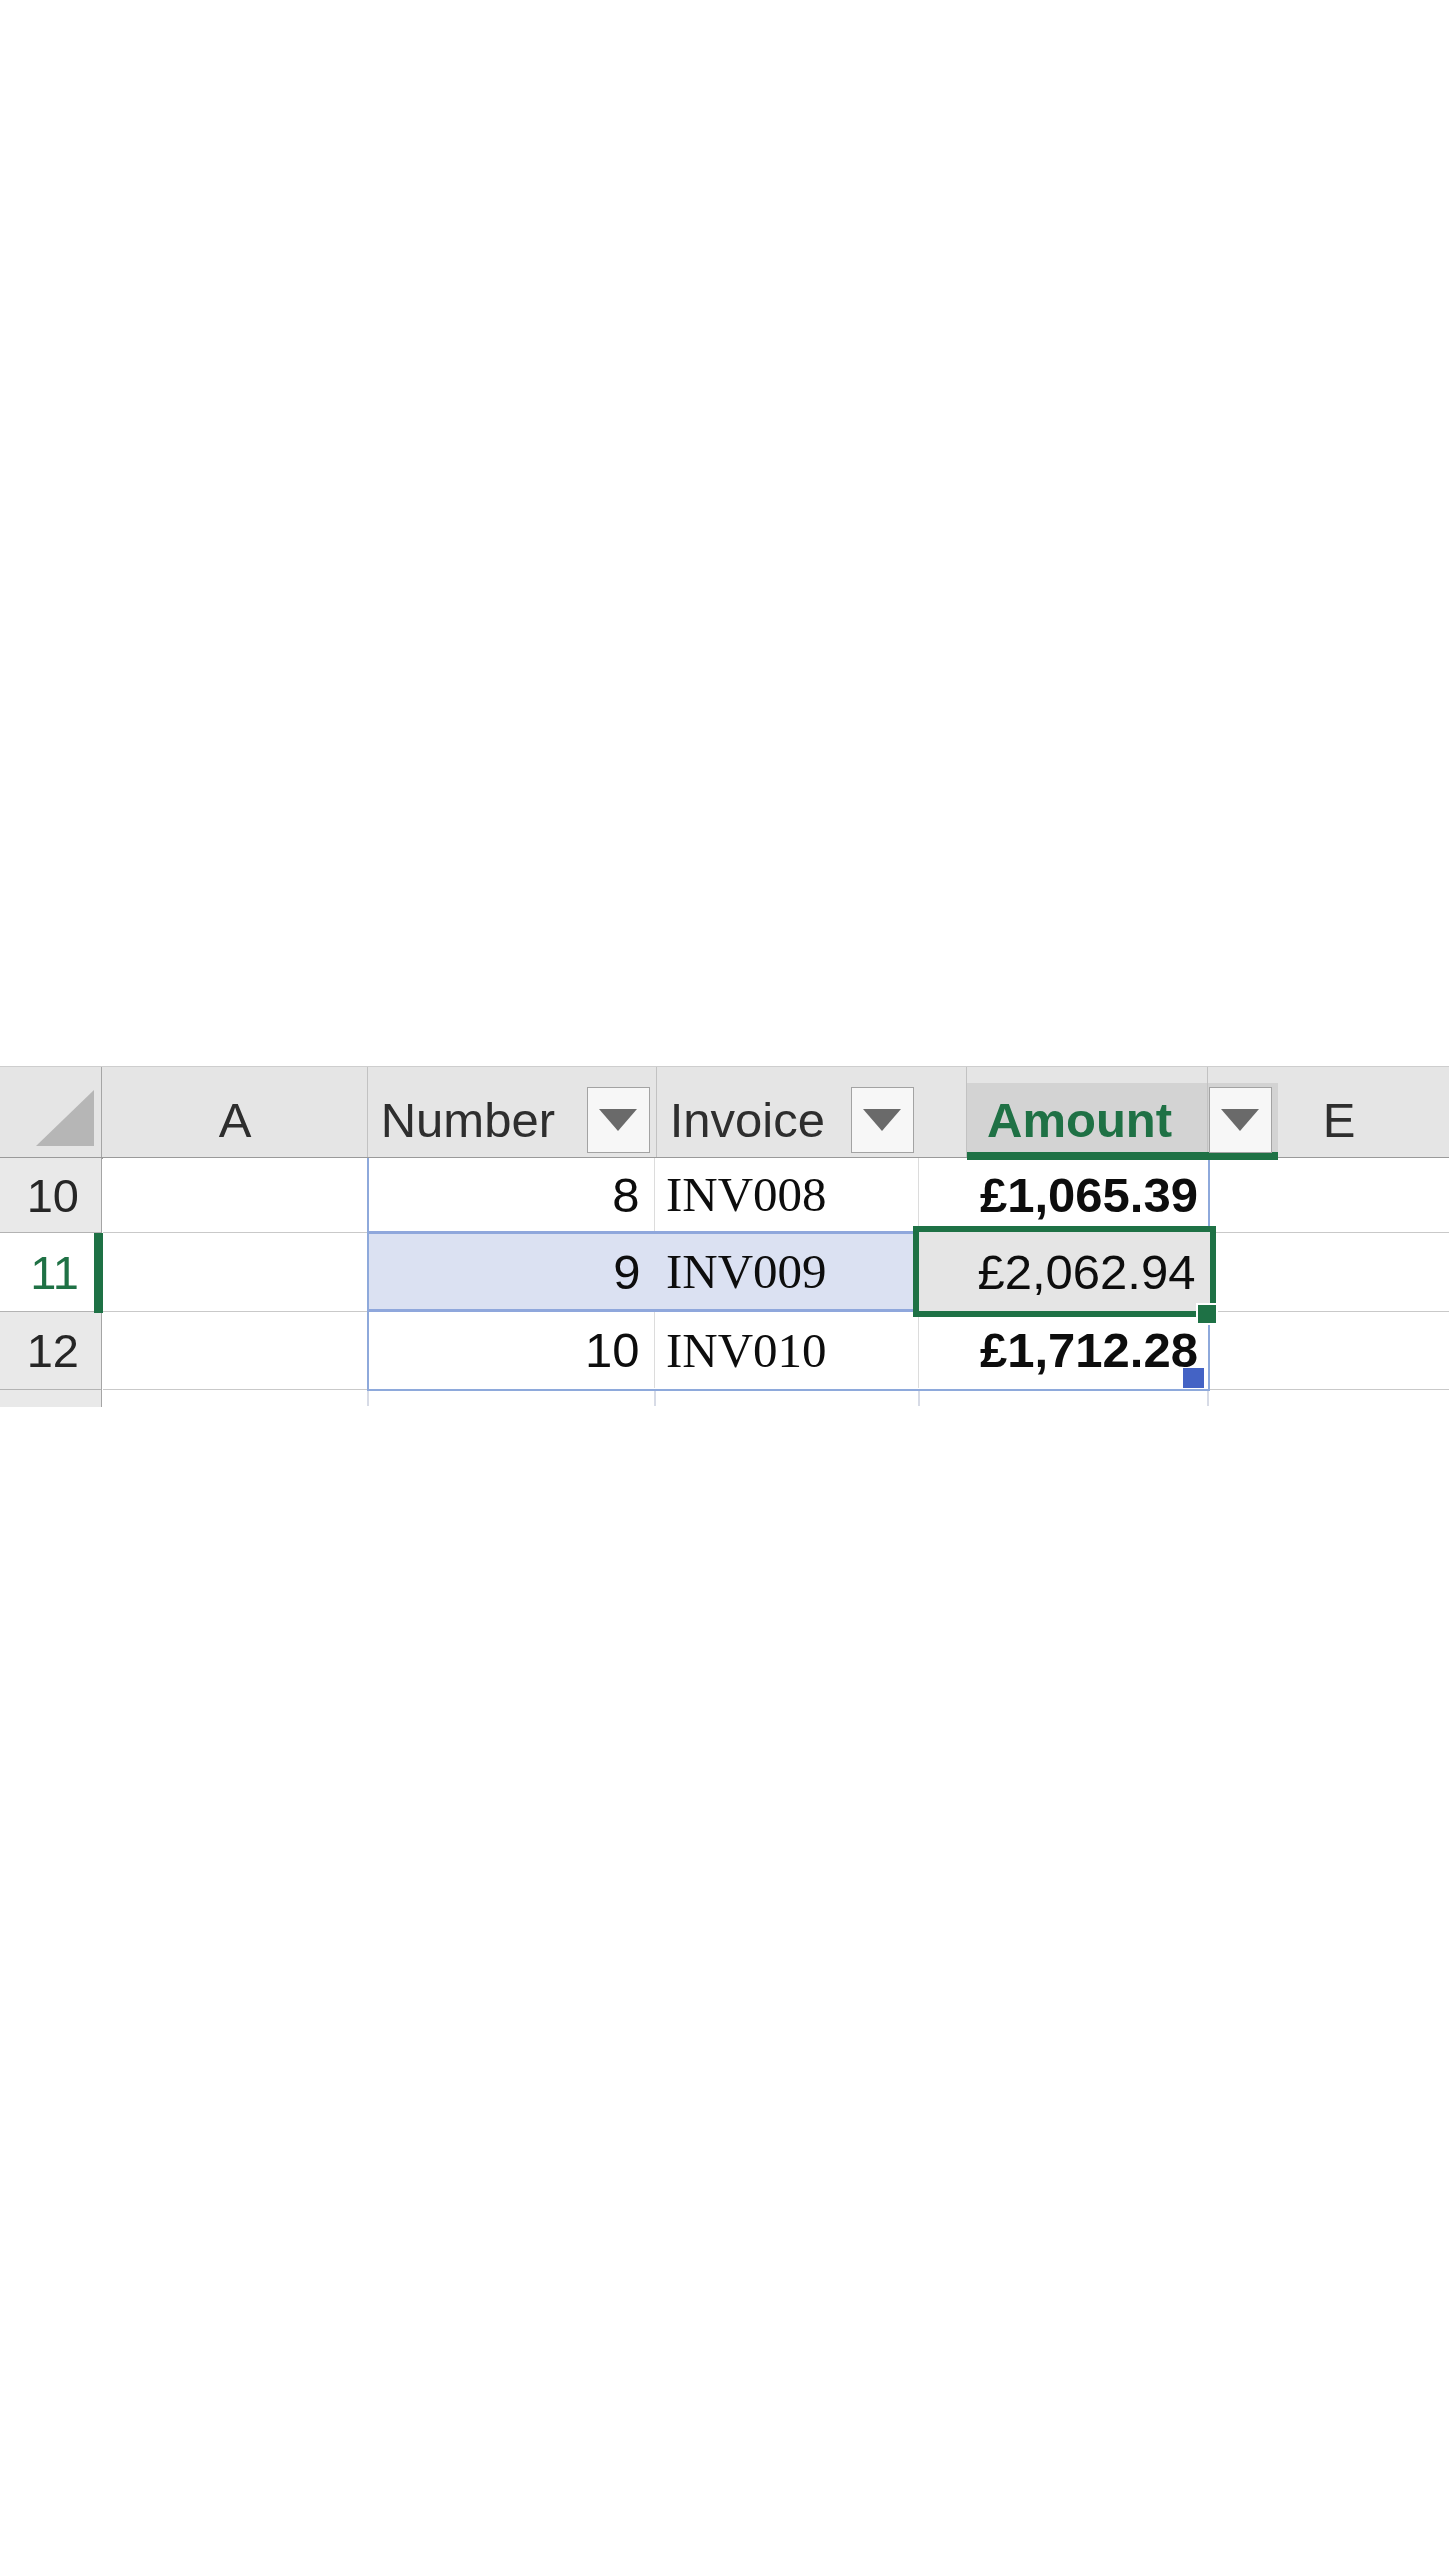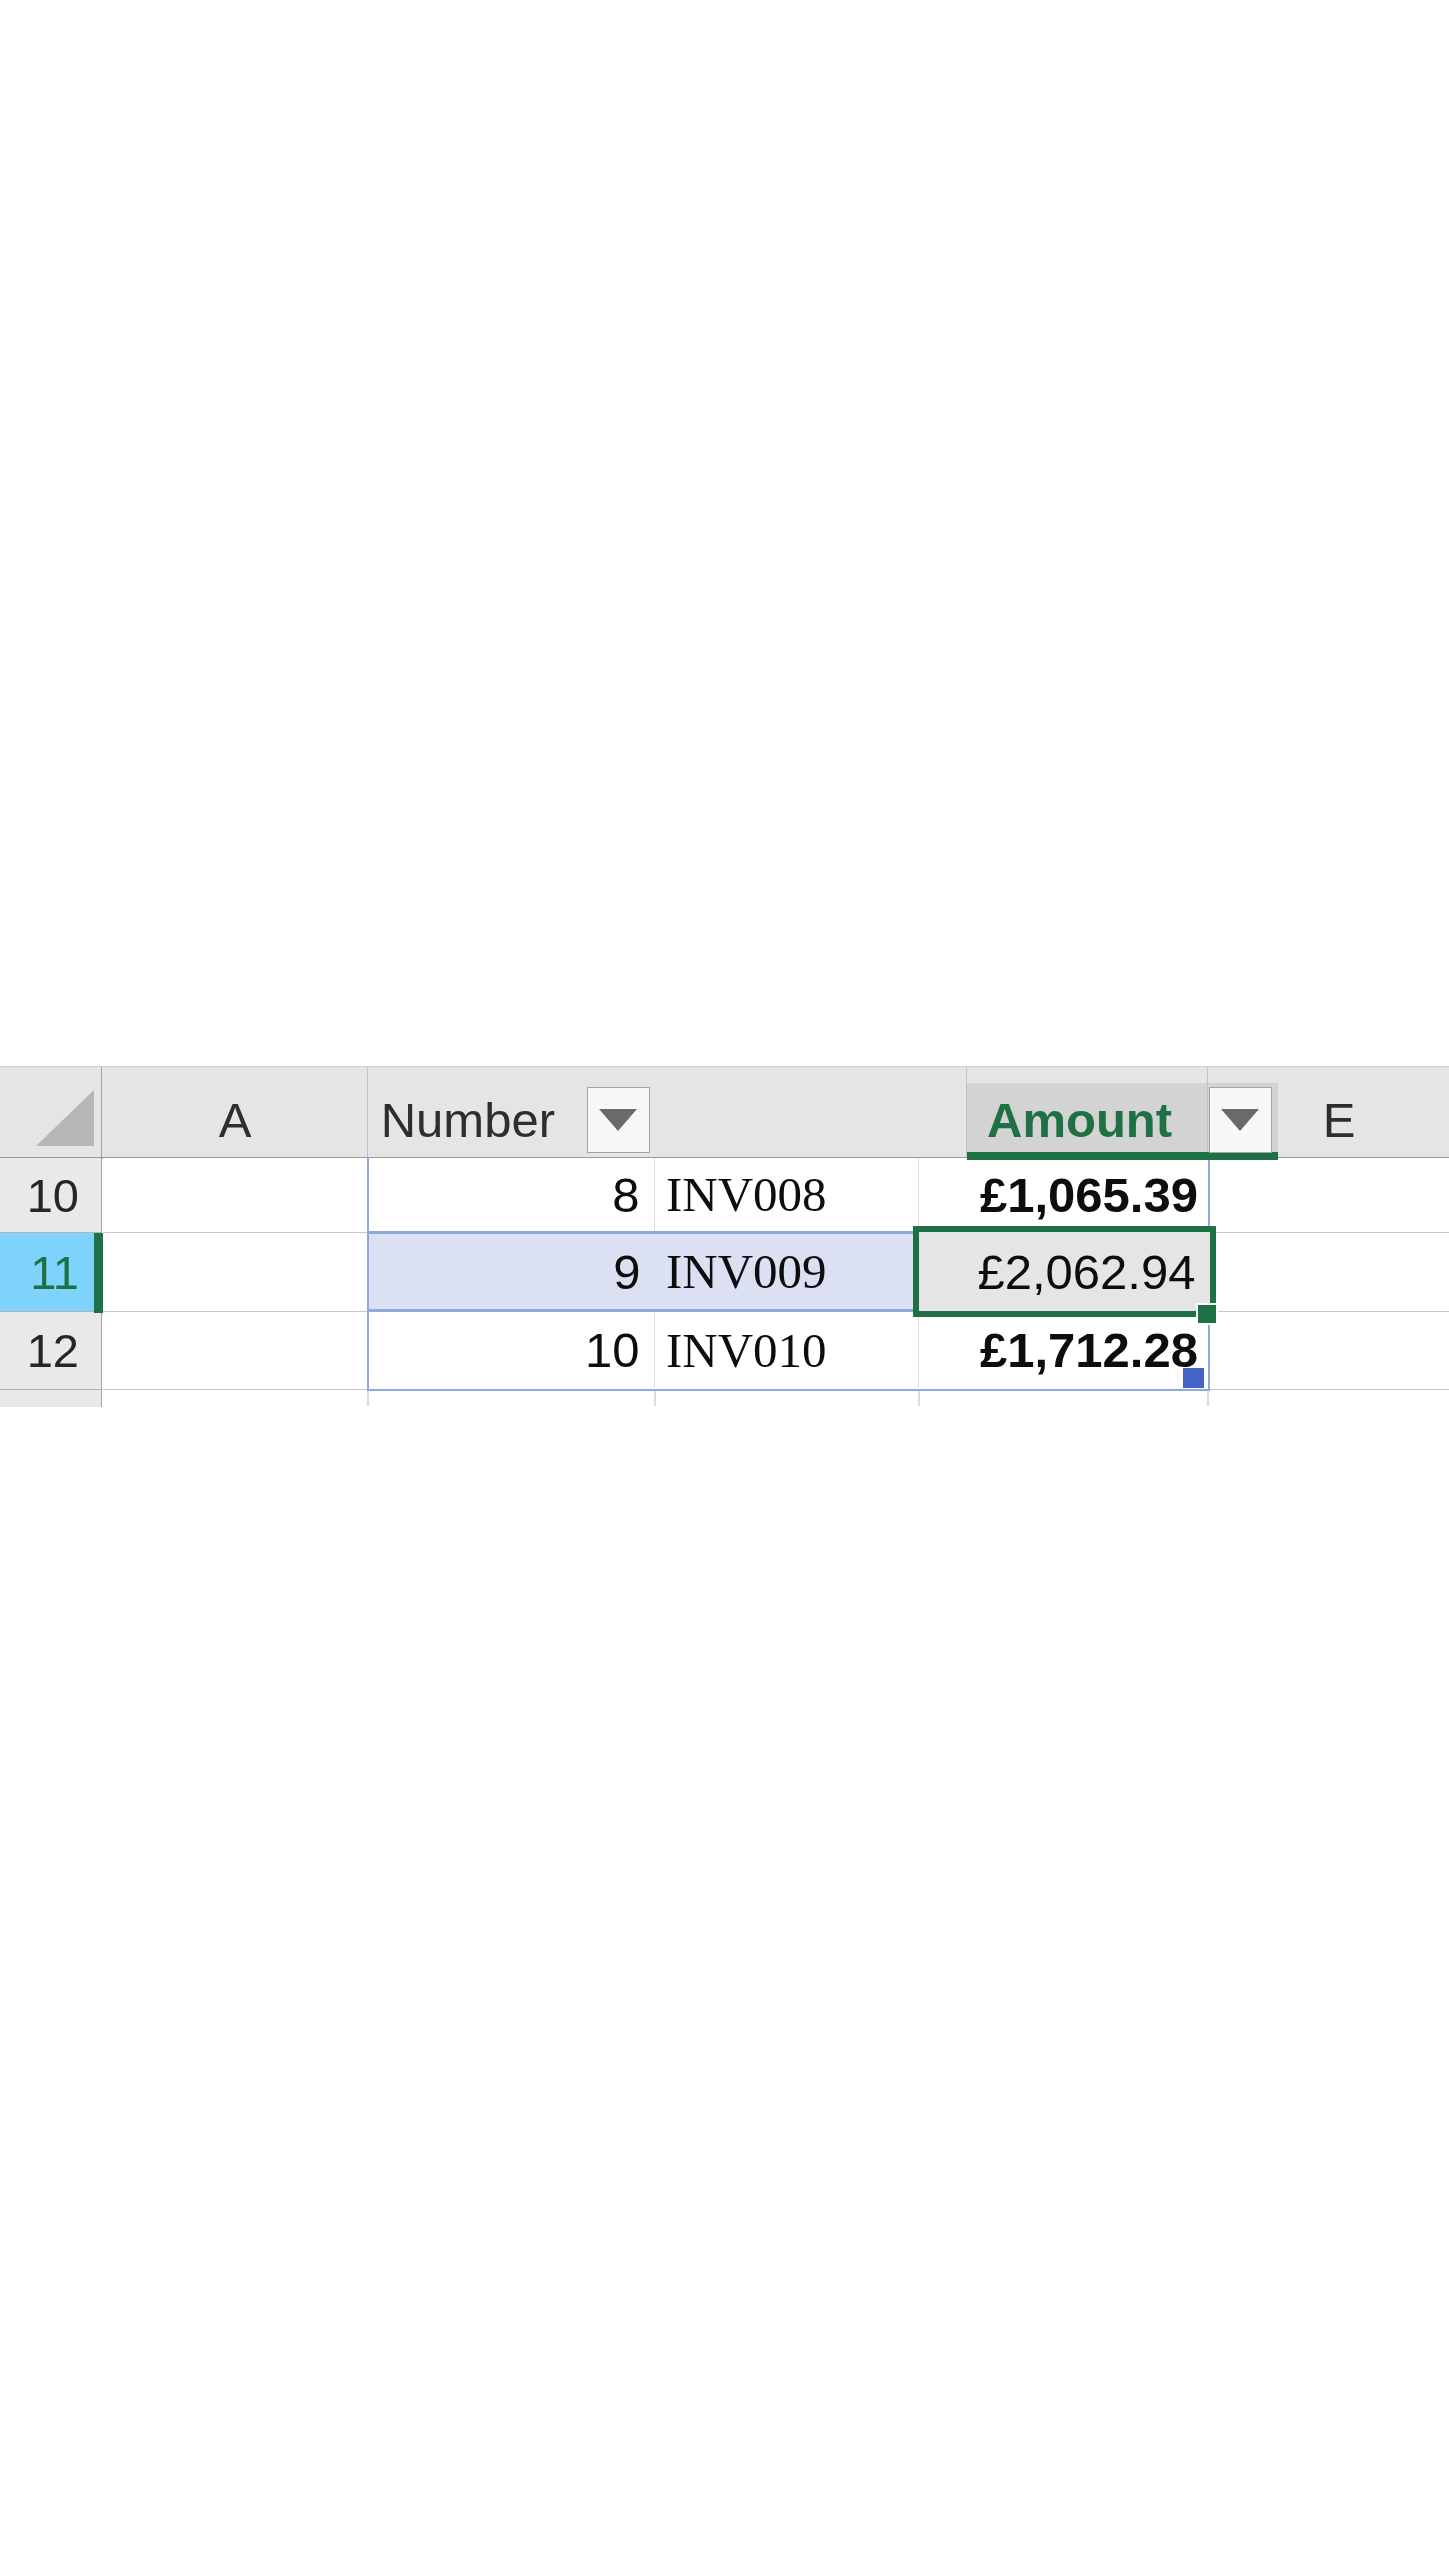--- a/index.html
+++ b/index.html
@@ -48,21 +48,21 @@
     border-top:22.6px solid #6a6a6a;
   }
 
   
   .rowheads{position:absolute;left:0;top:92px;width:101px;bottom:0;
     background:#e9e9e9;border-right:1.8px solid #a5a5a5;}
   .rh{position:absolute;left:0;width:101px;display:flex;align-items:center;justify-content:flex-end;
     font-size:47px;color:#262626;box-sizing:border-box;padding-right:22px;
     border-bottom:1.8px solid #b3b3b3;}
   .rh-10{top:0;height:75px;}
-  .rh-11{top:75px;height:79px;background:#7dd3fc;color:#1f7145;}
+  .rh-11{top:75px;height:79px;background:#ffffff;color:#1f7145;}
   .rh-12{top:154px;height:78px;padding-left:16px;}
   .rh-13{top:232px;height:15.4px;border-bottom:none;}
   .rh-greenbar{position:absolute;right:-1.8px;top:0;bottom:-1.8px;width:9px;background:#1e7145;}
   .rh-11{position:absolute;}
 
   
   .plaincol{position:absolute;top:92px;background:#ffffff;}
   .col-a{left:103px;width:264px;height:247px;}
   .col-e{left:1210px;width:239px;height:247px;}
   .pcell{position:absolute;left:0;right:0;border-bottom:1.8px solid #c9c9c9;box-sizing:border-box;}
@@ -126,20 +126,26 @@
         <span class="lbl">A</span>
       </div>
 
       <div class="ch ch-b">
         <span class="lbl">Number</span>
         <div class="filter-btn">
           <div class="arrow"></div>
         </div>
       </div>
 
+      <div class="ch ch-c">
+        <span class="lbl">Invoice</span>
+        <div class="filter-btn">
+          <div class="arrow"></div>
+        </div>
+      </div>
 
       <div class="ch ch-d">
         <div class="sel-col-fill"></div>
         <span class="lbl">Amount</span>
         <div class="filter-btn">
           <div class="arrow"></div>
         </div>
         <div class="active-col-underline"></div>
       </div>
 

